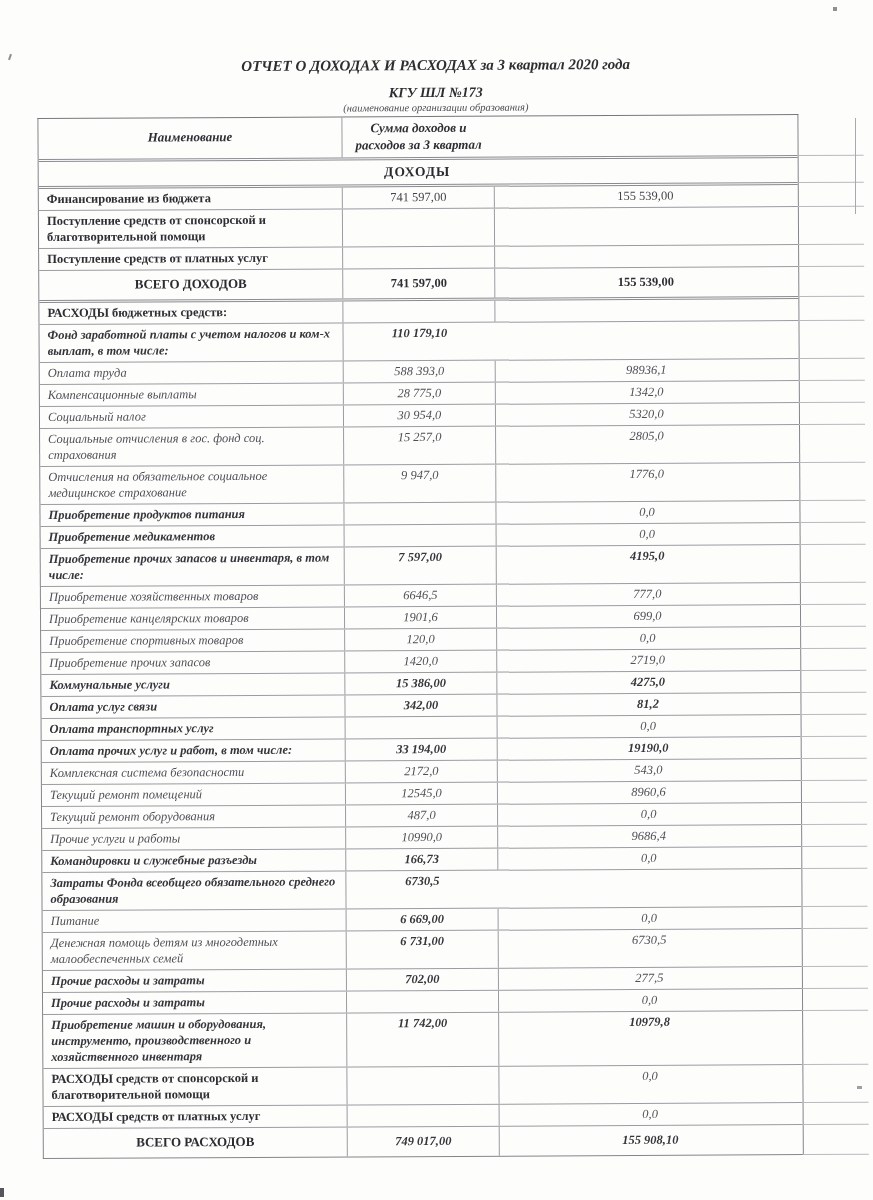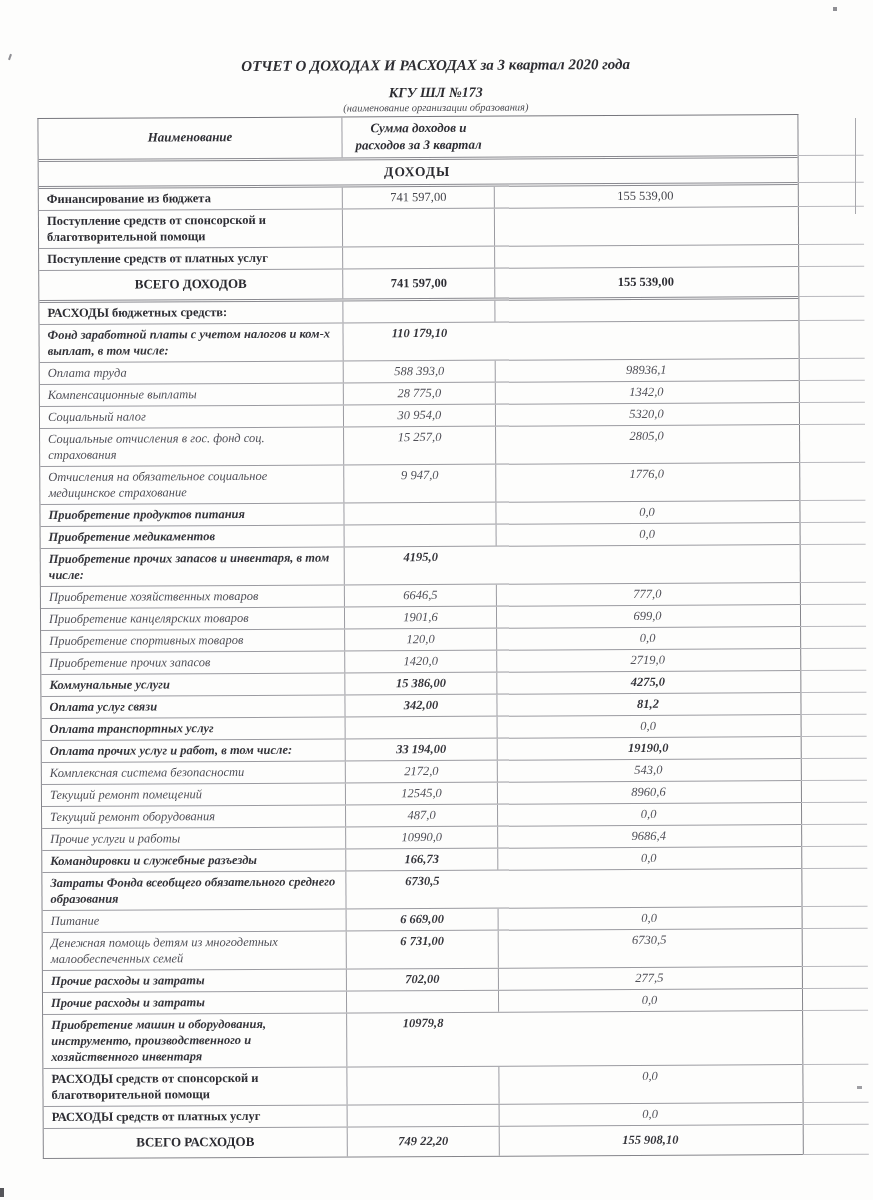--- a/index.html
+++ b/index.html
@@ -128,20 +128,21 @@
             <div class="cell c2 num st-bi"></div>
             <div class="cell num st-i">0,0</div>
           </div>
           <div class="row">
             <div class="cell c1 st-bi">Приобретение медикаментов</div>
             <div class="cell c2 num st-bi"></div>
             <div class="cell num st-i">0,0</div>
           </div>
           <div class="row">
             <div class="cell c1 st-bi">Приобретение прочих запасов и инвентаря, в том числе:</div>
+            <div class="cell c2 num st-bi">7 597,00</div>
             <div class="cell num st-bi">4195,0</div>
           </div>
           <div class="row">
             <div class="cell c1 st-i">Приобретение хозяйственных товаров</div>
             <div class="cell c2 num st-i">6646,5</div>
             <div class="cell num st-i">777,0</div>
           </div>
           <div class="row">
             <div class="cell c1 st-i">Приобретение канцелярских товаров</div>
             <div class="cell c2 num st-i">1901,6</div>
@@ -221,35 +222,36 @@
             <div class="cell c2 num st-bi">702,00</div>
             <div class="cell num st-i">277,5</div>
           </div>
           <div class="row">
             <div class="cell c1 st-bi">Прочие расходы и затраты</div>
             <div class="cell c2 num st-bi"></div>
             <div class="cell num st-i">0,0</div>
           </div>
           <div class="row">
             <div class="cell c1 st-bi">Приобретение машин и оборудования, инструменто, производственного и хозяйственного инвентаря</div>
+            <div class="cell c2 num st-bi">11 742,00</div>
             <div class="cell num st-bi">10979,8</div>
           </div>
           <div class="row">
             <div class="cell c1 st-b">РАСХОДЫ средств от спонсорской и благотворительной помощи</div>
             <div class="cell c2 num st-r"></div>
             <div class="cell num st-i">0,0</div>
           </div>
           <div class="row">
             <div class="cell c1 st-b">РАСХОДЫ средств от платных услуг</div>
             <div class="cell c2 num st-r"></div>
             <div class="cell num st-i">0,0</div>
           </div>
           <div class="row total-row">
             <div class="cell c1 total-name">ВСЕГО РАСХОДОВ</div>
-            <div class="cell c2 num st-bi">749 22,20</div>
+            <div class="cell c2 num st-bi">749 017,00</div>
             <div class="cell num st-bi">155 908,10</div>
           </div>
         </div>
     </div>
 
   </div>
 
   <div class="artifact v-line-right"></div>
   <div class="artifact speck-tl"></div>
   <div class="artifact speck-tr"></div>

